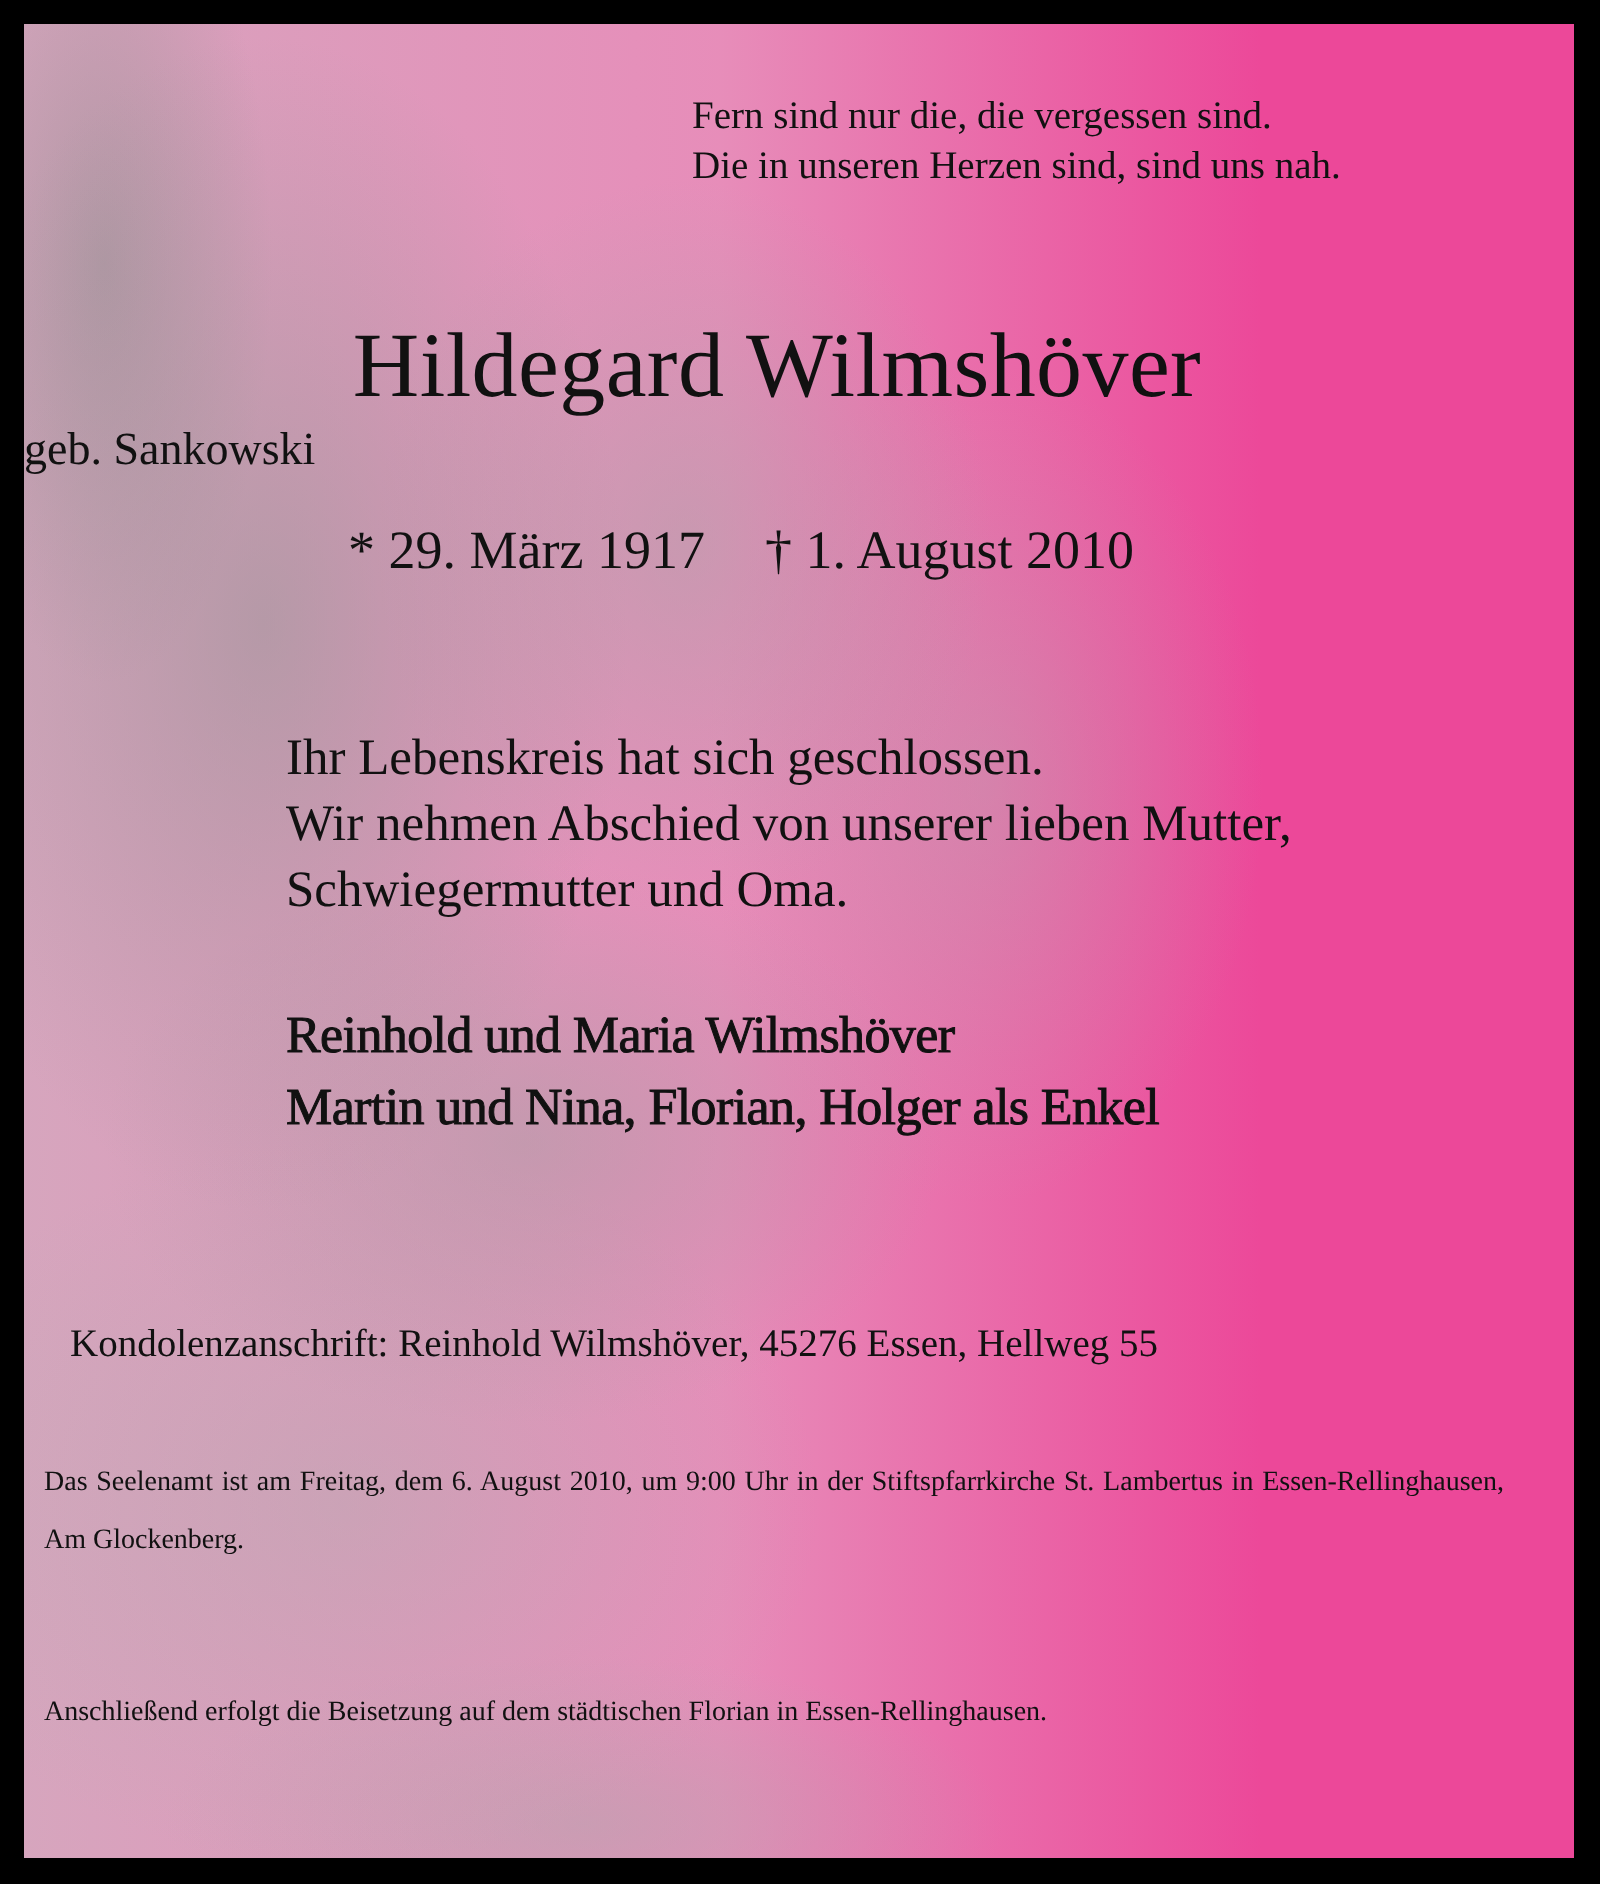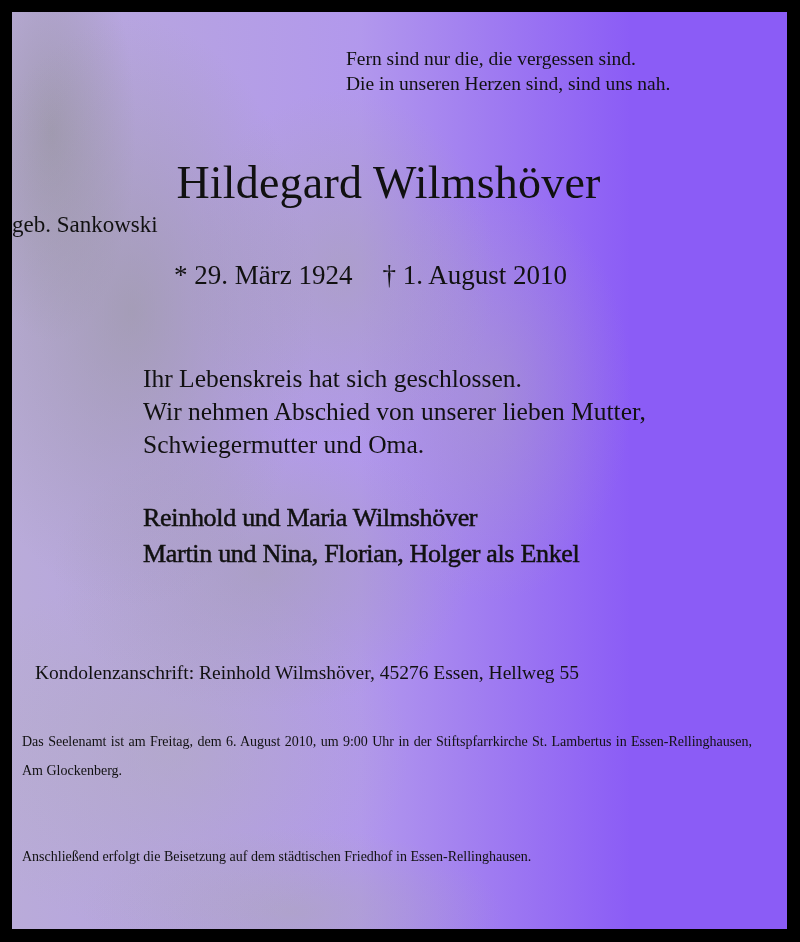--- a/index.html
+++ b/index.html
@@ -4,21 +4,21 @@
 <style>
   html, body { margin: 0; padding: 0; }
   body {
     width: 800px; height: 942px; background: #000;
     position: relative; overflow: hidden;
     font-family: "Liberation Serif", "DejaVu Serif", serif;
     color: #111;
   }
   .frame {
     position: absolute; left: 12px; top: 12px; width: 775px; height: 917px;
-    background: #8b5cf6; overflow: hidden;
+    background: #ec4899; overflow: hidden;
   }
   
   .bg-photo {
     position: absolute; inset: 0;
     background:
       radial-gradient(ellipse 260px 420px at 120px 300px, rgba(150,150,150,0.55), rgba(150,150,150,0) 70%),
       radial-gradient(ellipse 220px 260px at 330px 260px, rgba(165,165,165,0.45), rgba(165,165,165,0) 70%),
       radial-gradient(ellipse 200px 300px at 480px 380px, rgba(175,175,175,0.35), rgba(175,175,175,0) 70%),
       radial-gradient(ellipse 300px 200px at 250px 560px, rgba(160,160,160,0.45), rgba(160,160,160,0) 70%),
       radial-gradient(ellipse 340px 260px at 160px 740px, rgba(175,175,175,0.4), rgba(175,175,175,0) 70%),
@@ -78,35 +78,35 @@
 
     <div class="motto">
       <div>Fern sind nur die, die vergessen sind.</div>
       <div>Die in unseren Herzen sind, sind uns nah.</div>
     </div>
 
     <div class="name">Hildegard Wilmshöver</div>
     <div class="born">geb. Sankowski</div>
 
     <div class="dates">
-      <span>* 29. März 1924</span><span class="sep"></span><span>† 1. August 2010</span>
+      <span>* 29. März 1917</span><span class="sep"></span><span>† 1. August 2010</span>
     </div>
 
     <div class="farewell">
       <div>Ihr Lebenskreis hat sich geschlossen.</div>
       <div>Wir nehmen Abschied von unserer lieben Mutter,</div>
       <div>Schwiegermutter und Oma.</div>
     </div>
 
     <div class="family">
       <div>Reinhold und Maria Wilmshöver</div>
       <div>Martin und Nina, Florian, Holger als Enkel</div>
     </div>
 
     <div class="address">
       <div>Kondolenzanschrift: Reinhold Wilmshöver, 45276 Essen, Hellweg 55</div>
     </div>
 
     <div class="service s1">Das Seelenamt ist am Freitag, dem 6. August 2010, um 9:00 Uhr in der Stiftspfarrkirche St. Lambertus in Essen-Rellinghausen, Am Glockenberg.</div>
-    <div class="service s2">Anschließend erfolgt die Beisetzung auf dem städtischen Friedhof in Essen-Rellinghausen.</div>
+    <div class="service s2">Anschließend erfolgt die Beisetzung auf dem städtischen Florian in Essen-Rellinghausen.</div>
 
   </div>
 </div>
 
 </body></html>

